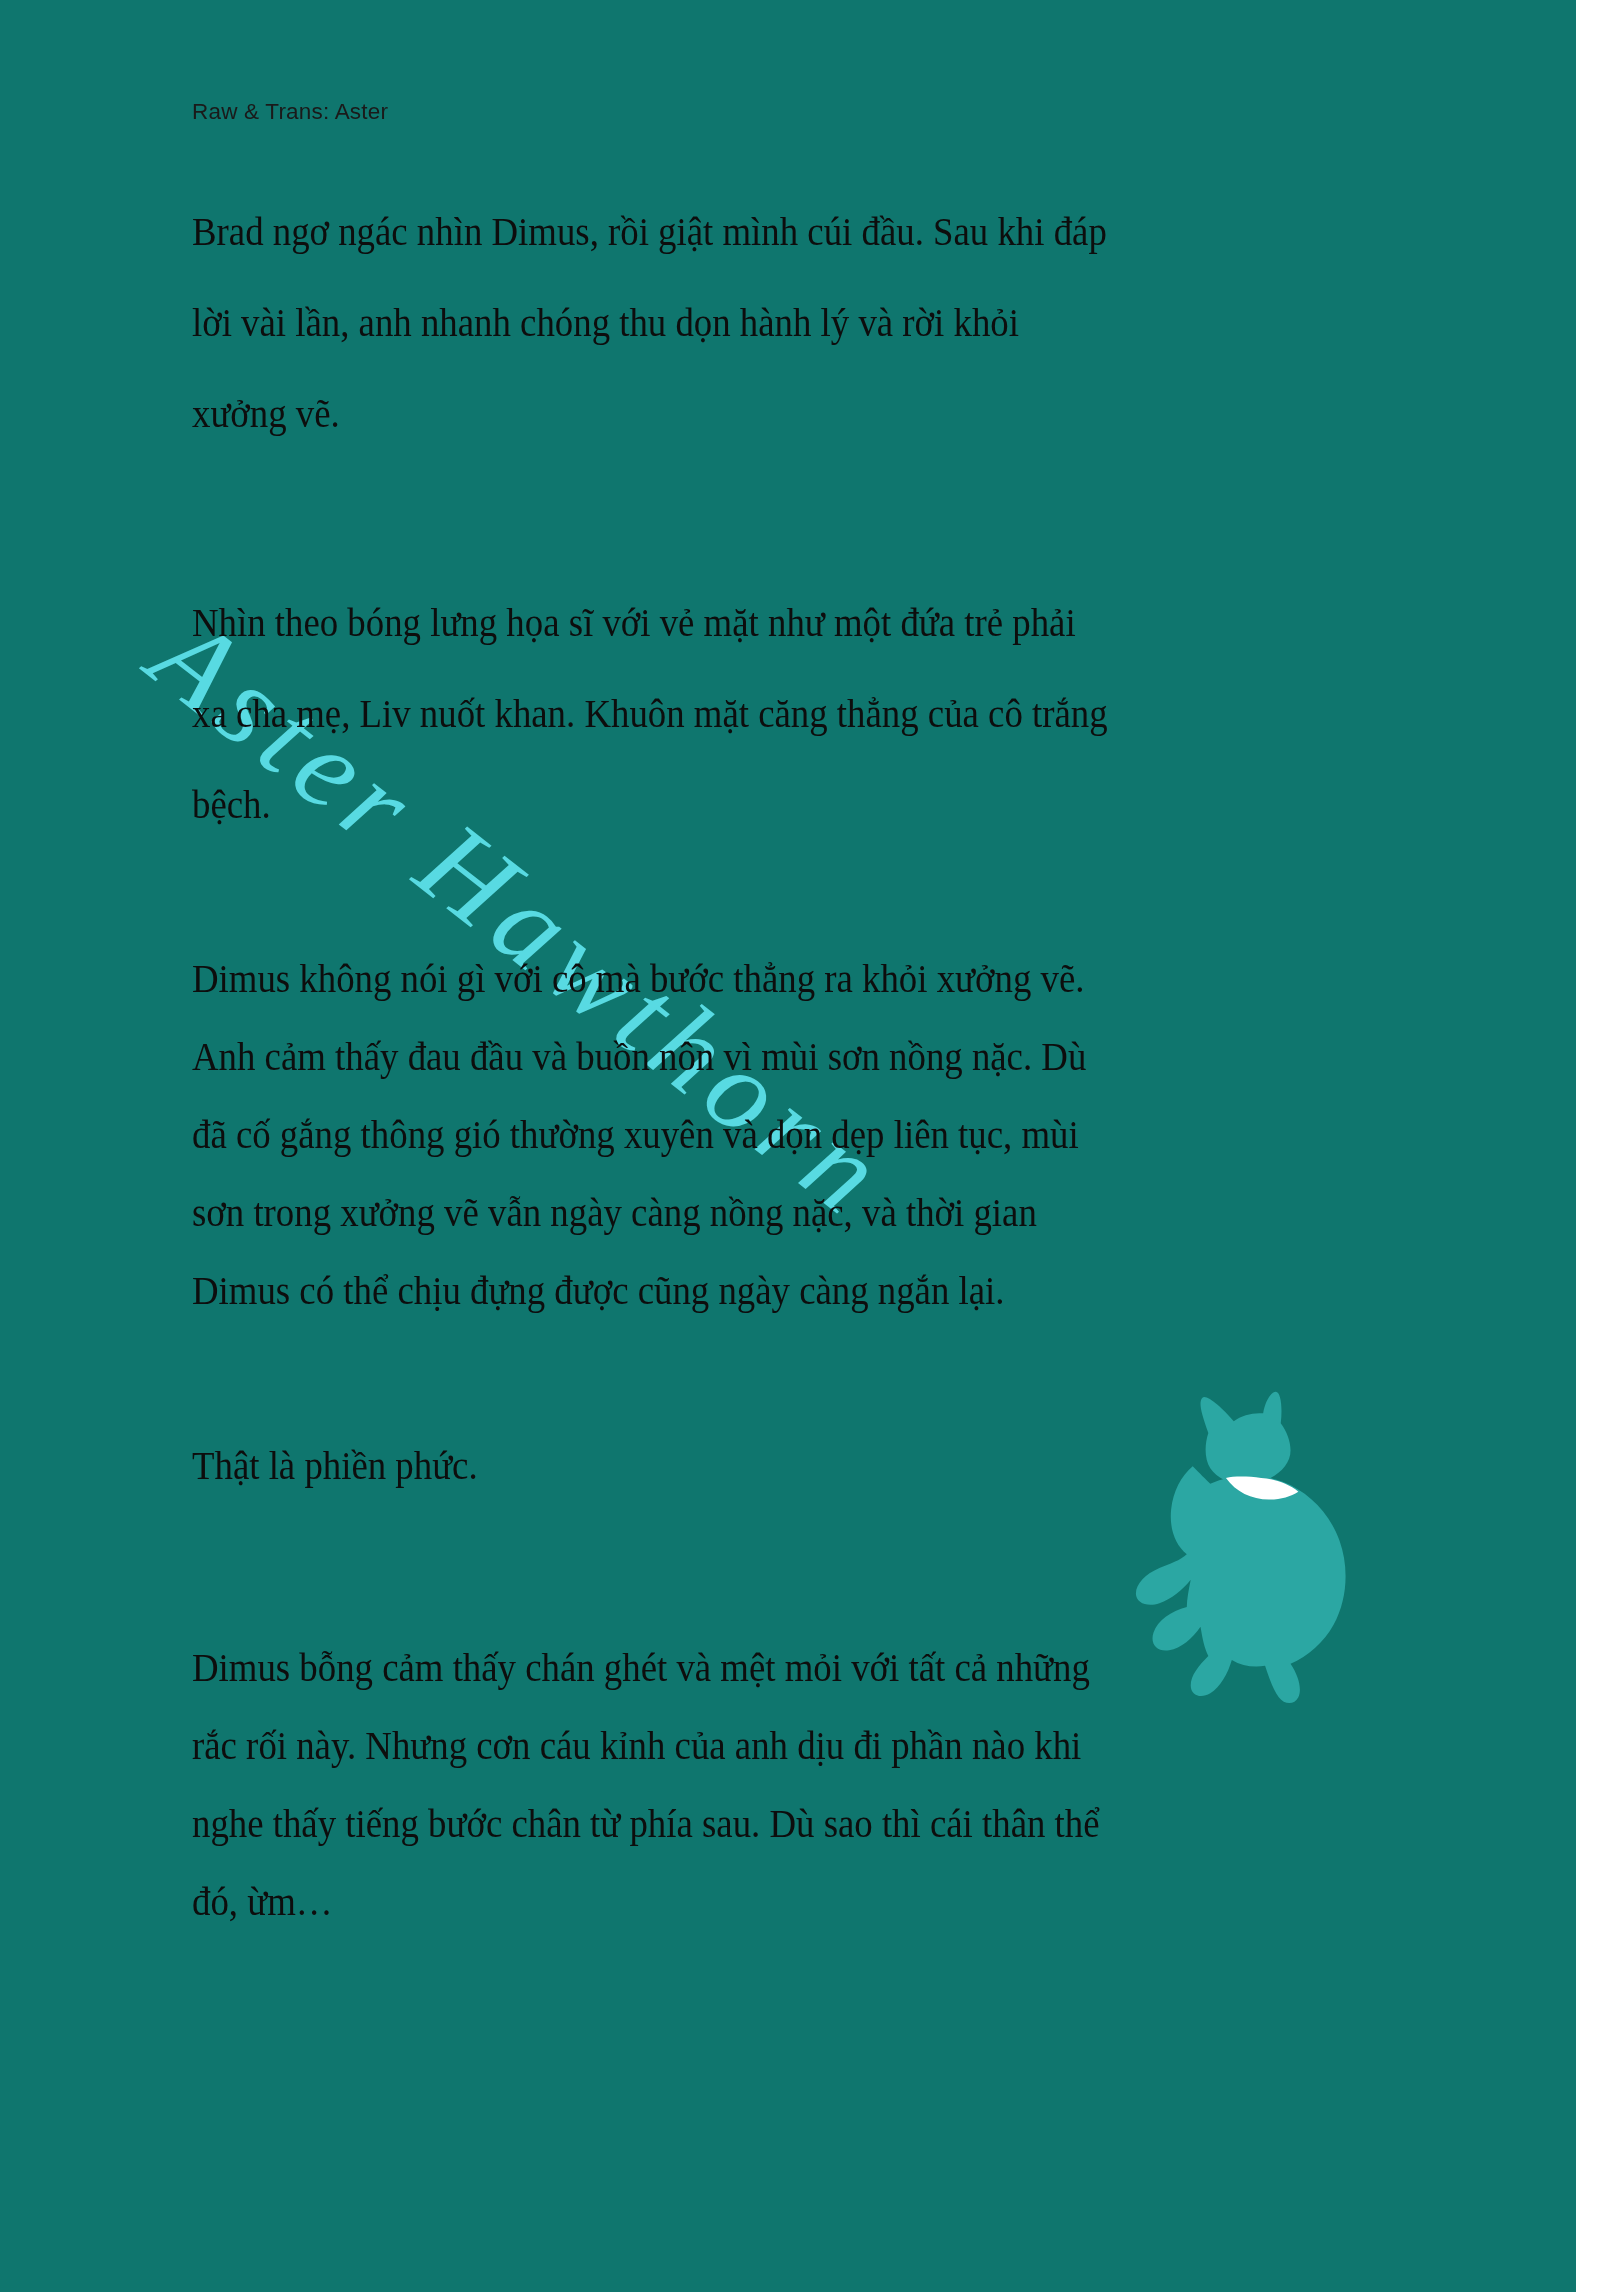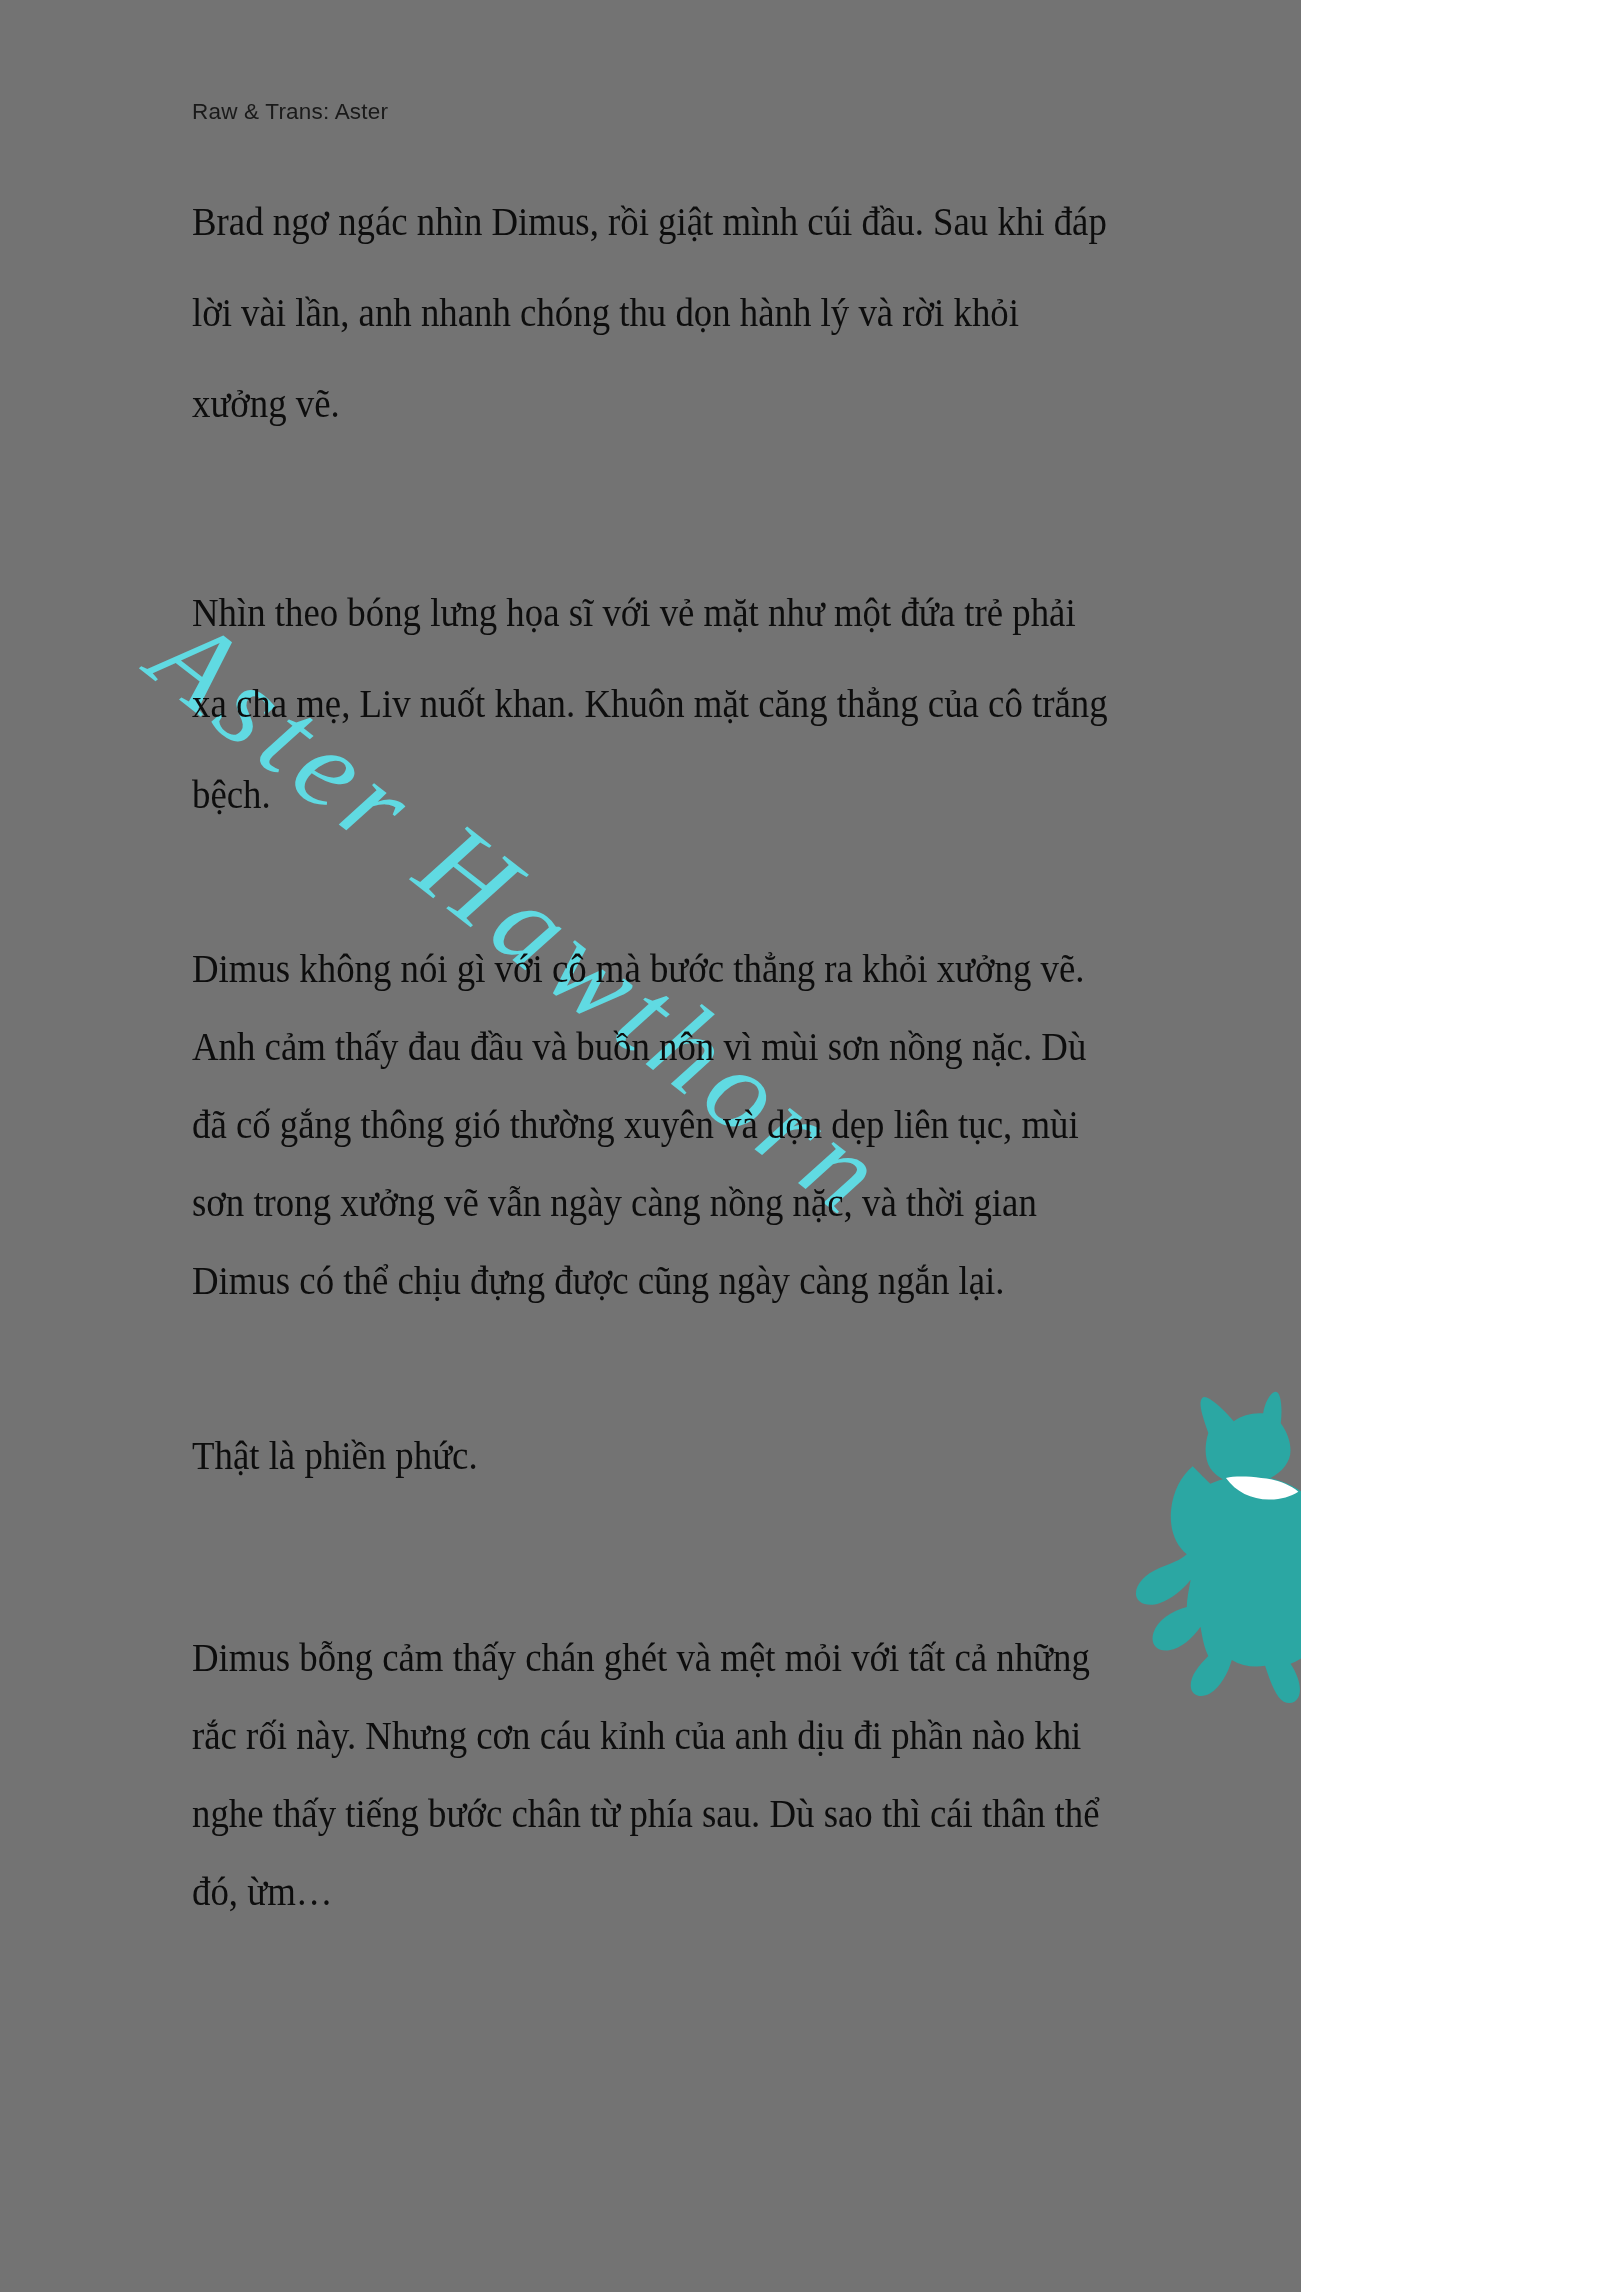--- a/index.html
+++ b/index.html
@@ -5,23 +5,23 @@
   html, body {
     margin: 0;
     padding: 0;
     background: #ffffff;
   }
   body {
     font-family: "Liberation Serif", "DejaVu Serif", serif;
   }
   .page {
     position: relative;
-    width: 1301px;
+    width: 1576px;
     height: 2293px;
-    background: #737373;
+    background: #0f766e;
     overflow: hidden;
     box-sizing: border-box;
   }
 
   
   .page-header {
     position: absolute;
     left: 192px;
     top: 98px;
     font-family: "Liberation Sans", "DejaVu Sans", sans-serif;
@@ -29,21 +29,21 @@
     line-height: 1.2;
     color: #1a1a1a;
     letter-spacing: 0.2px;
     white-space: nowrap;
   }
 
   
   .content {
     position: absolute;
     left: 192px;
-    top: 176px;
+    top: 186px;
     width: 1264px;
     z-index: 3;
   }
   .para {
     font-size: 40px;
     line-height: 91px;
     color: #0d0d0d;
     margin: 0;
     font-stretch: condensed;
     transform: scaleX(0.92);

